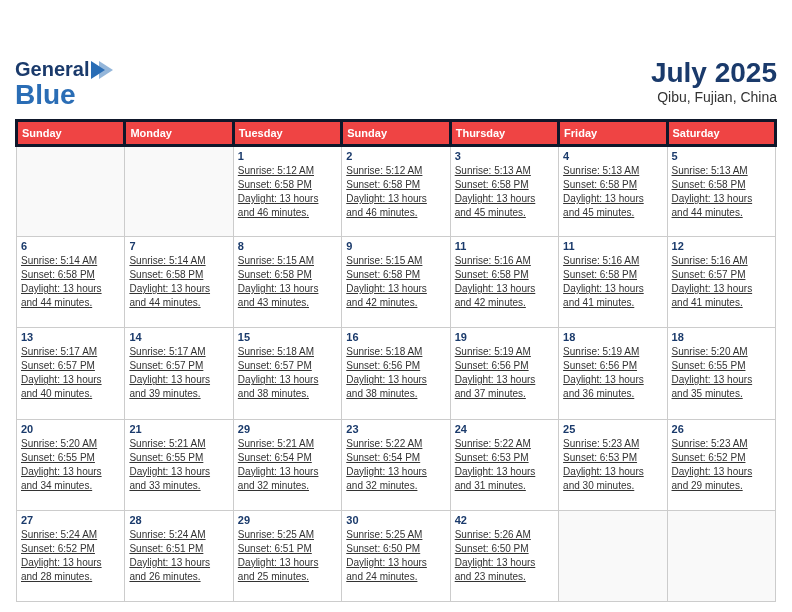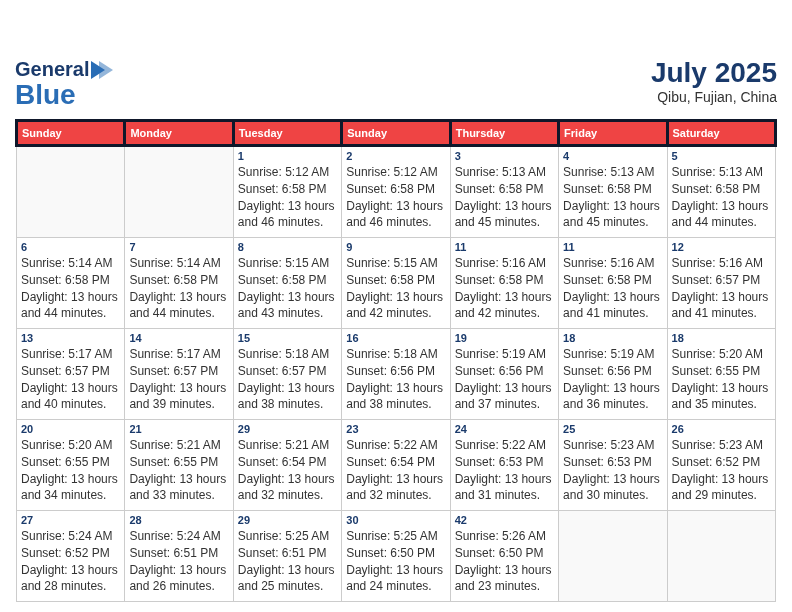--- a/index.html
+++ b/index.html
@@ -66,23 +66,24 @@
       color: #333;
       height: 88px;
     }
     .day-number {
       font-size: 11px;
       font-weight: bold;
       color: #1a3a6b;
       margin-bottom: 2px;
     }
     .day-info {
-      font-size: 12px;
+      font-size: 10px;
       color: #333;
       line-height: 1.4;
+      text-decoration: underline;
     }
     .empty {
       background: #f9f9f9;
     }
     table {
       width: 100%;
       border-collapse: collapse;
       table-layout: fixed;
     }
   </style>

